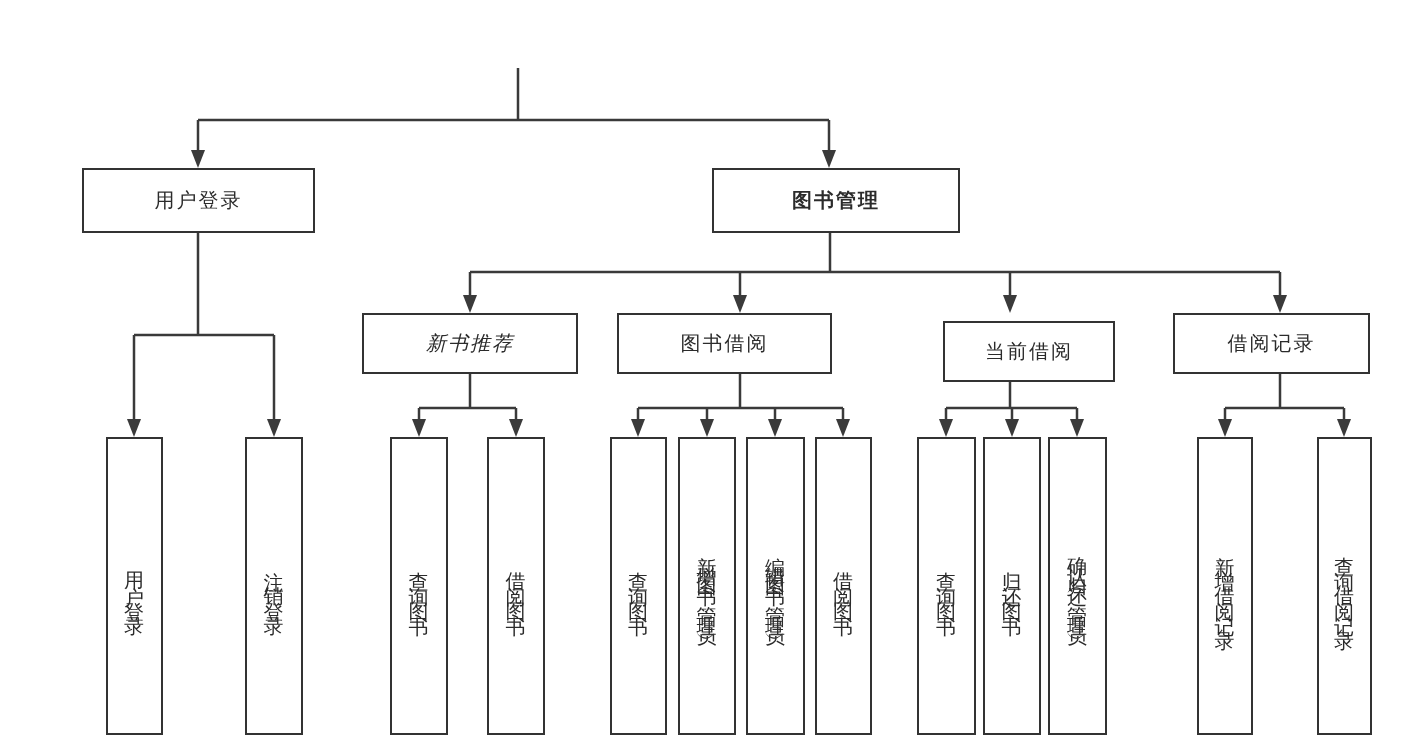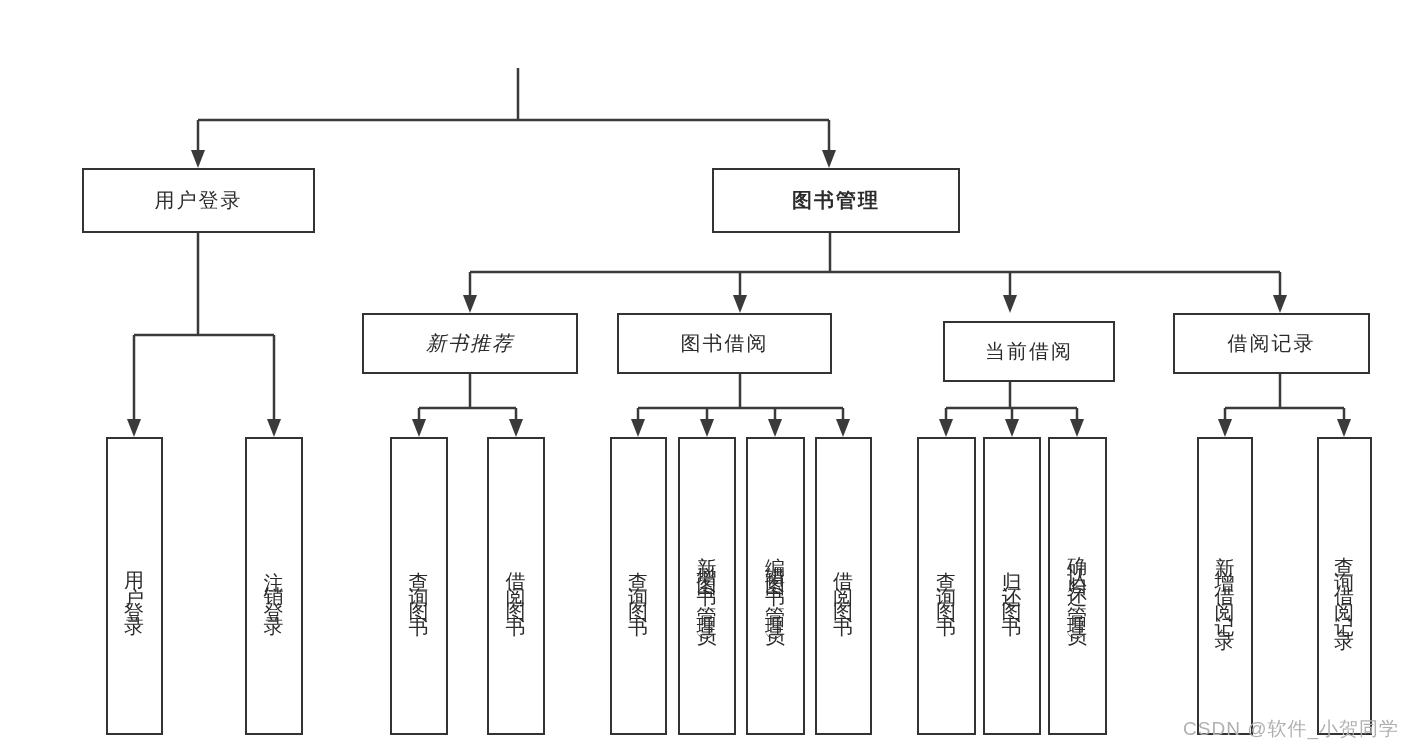--- a/index.html
+++ b/index.html
@@ -169,15 +169,14 @@
     <span class="vtext tight">确认归还（管理员）</span>
   </div>
 
   <div class="vbox" style="left:1197px;width:56px;">
     <span class="vtext">新增借阅记录</span>
   </div>
   <div class="vbox" style="left:1317px;width:55px;">
     <span class="vtext">查询借阅记录</span>
   </div>
 
-  <div id="watermark">CSDN @软件_小贺同学</div>
 
 </div>
 
 </body></html>

